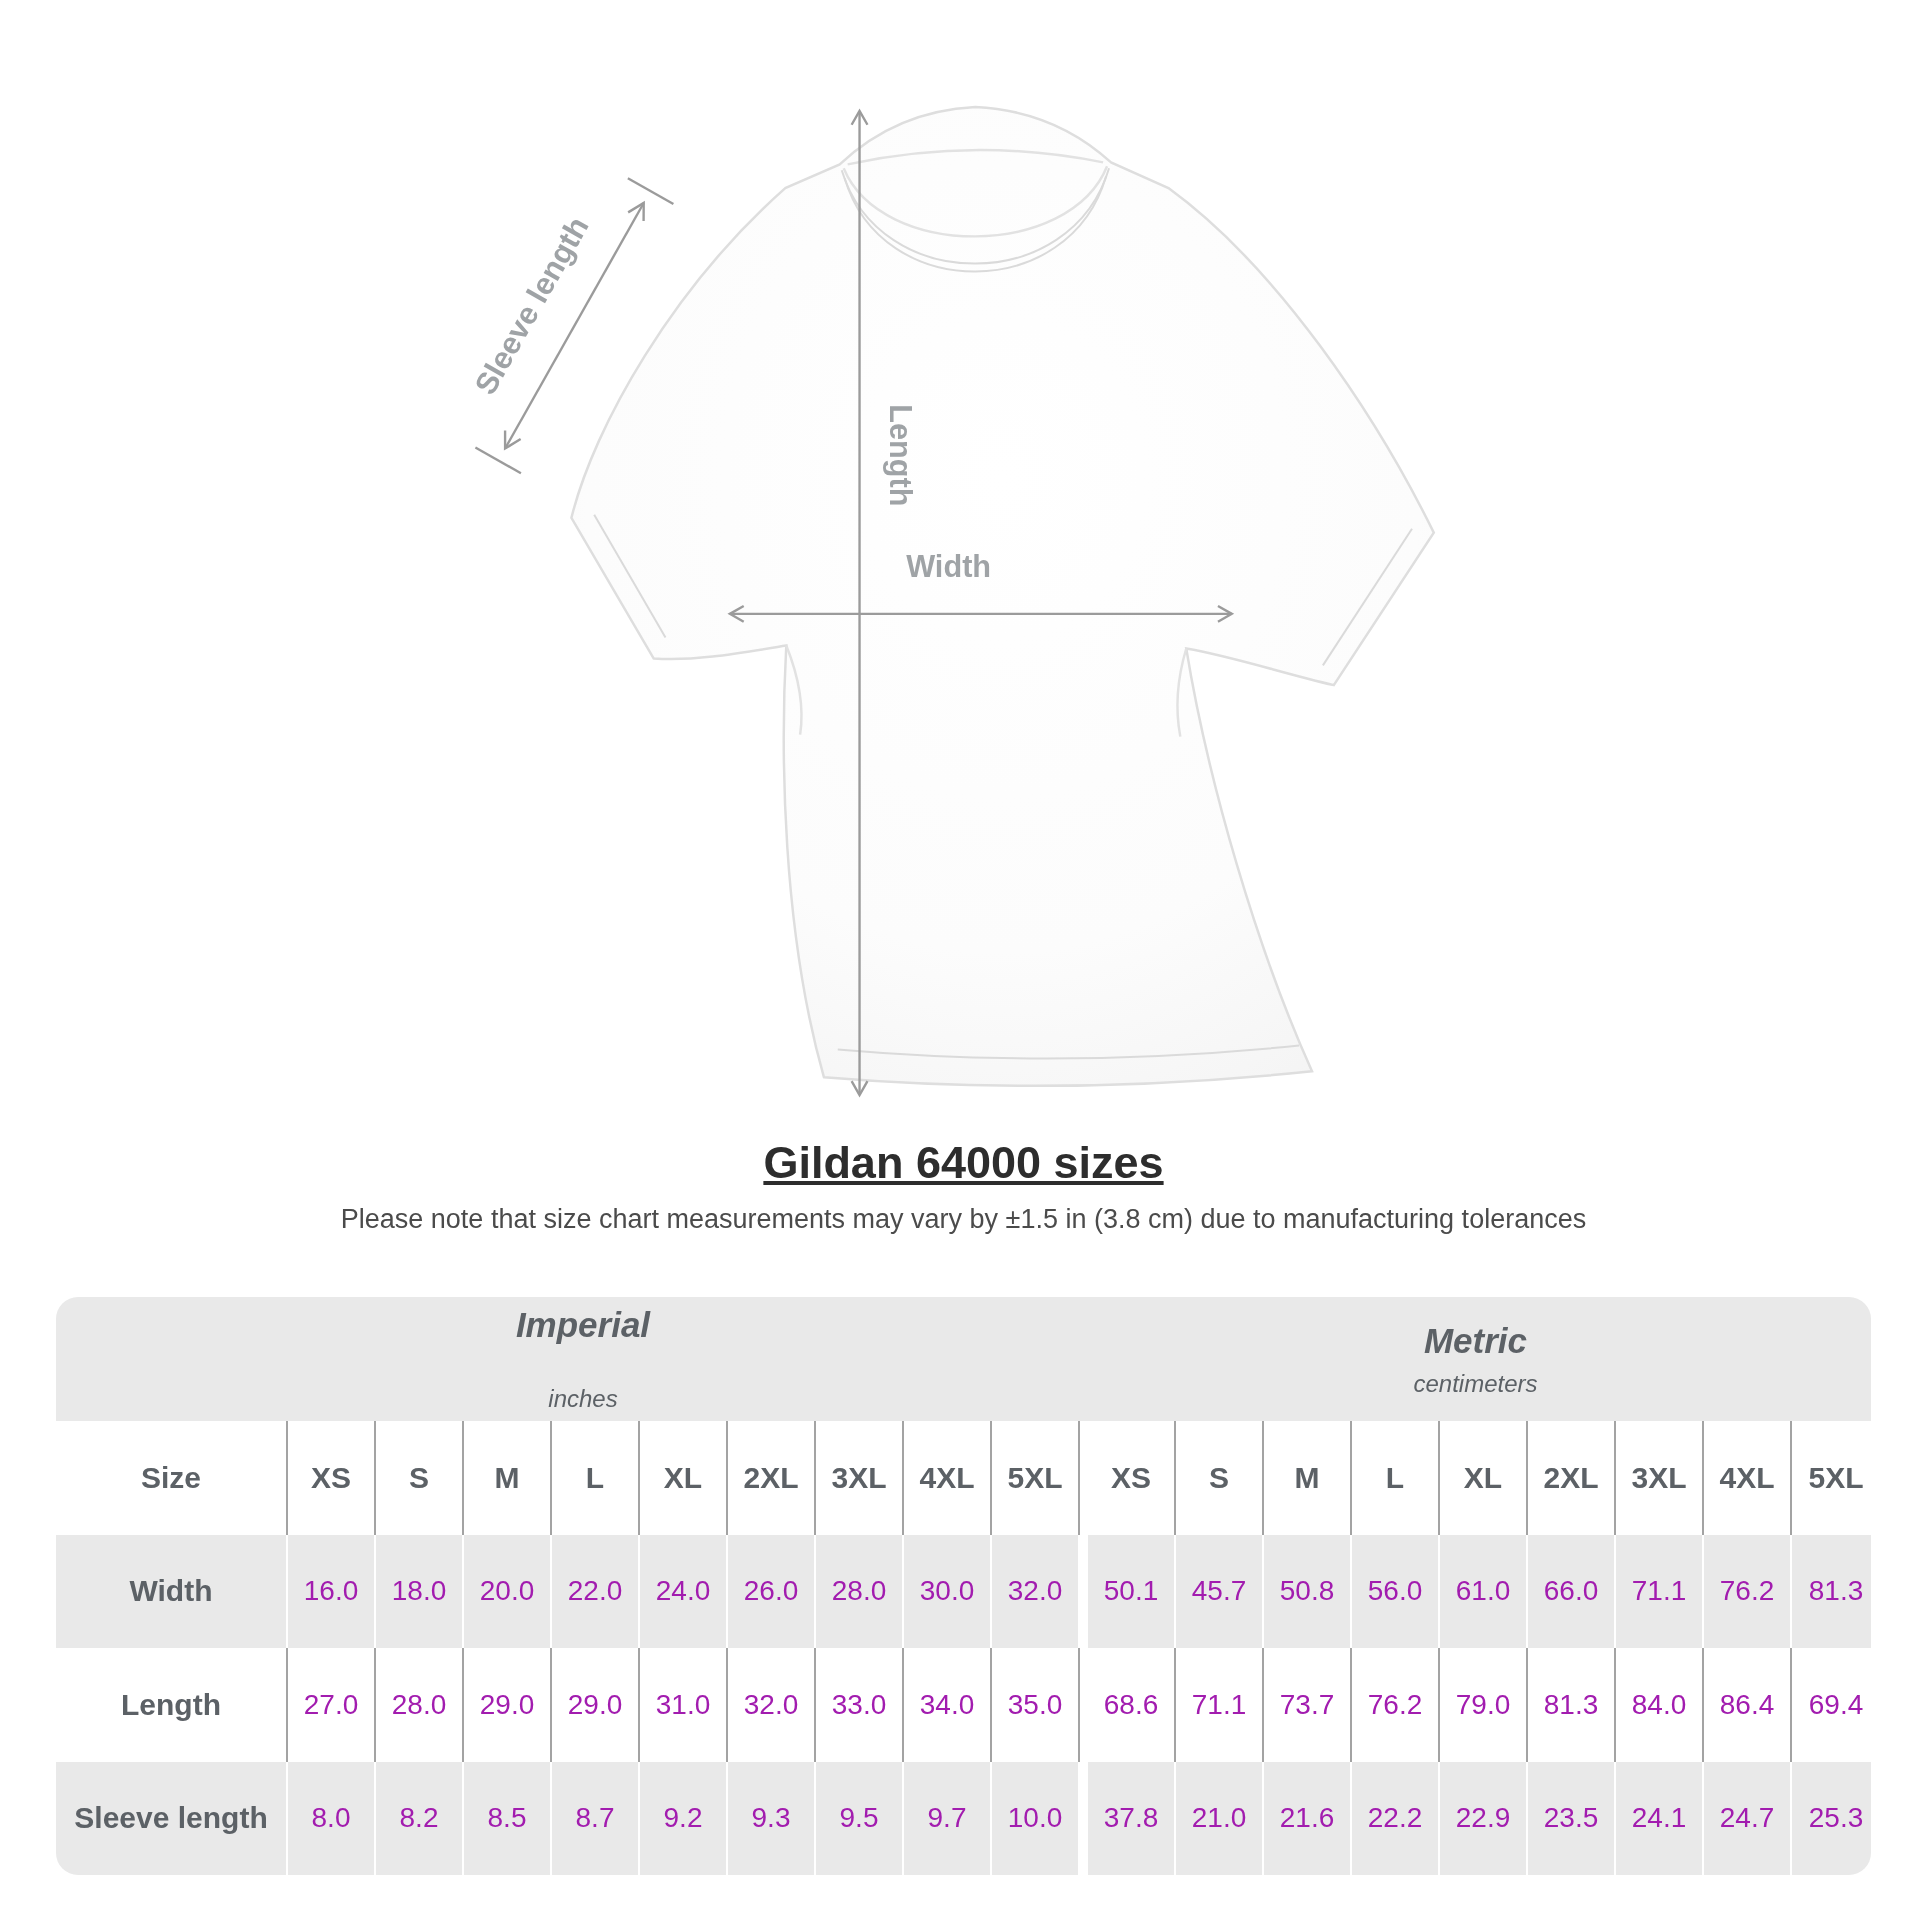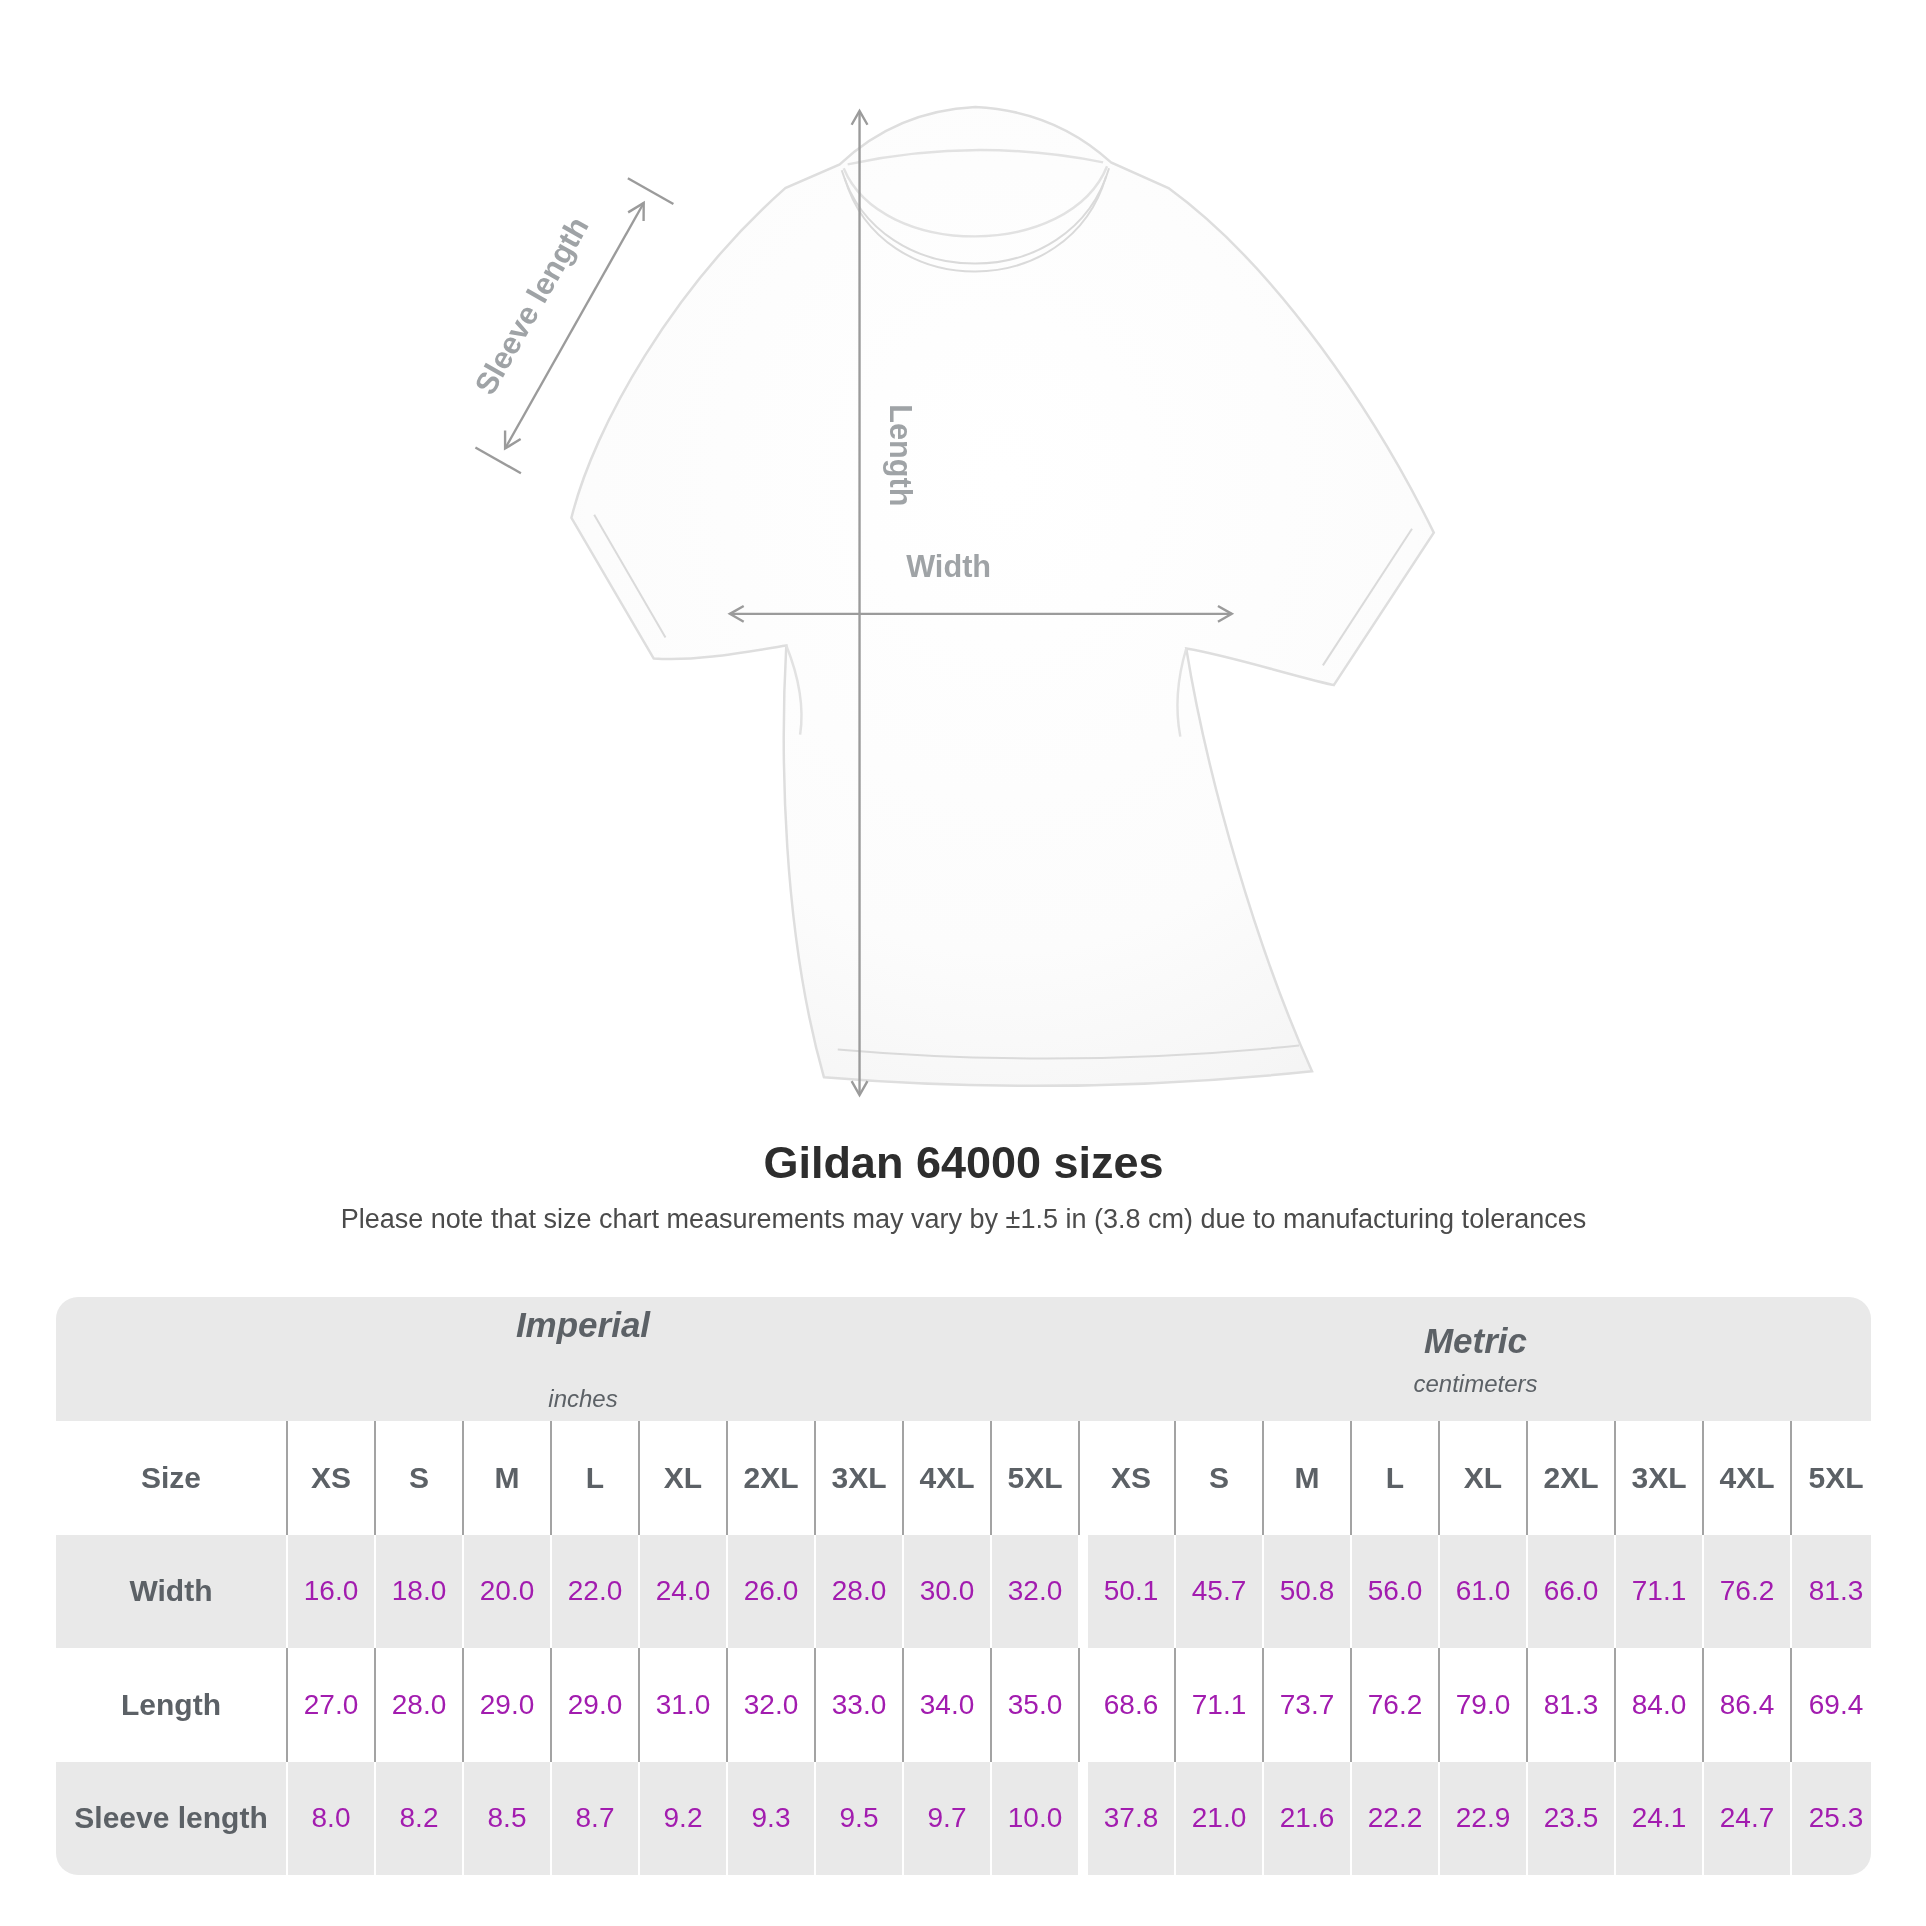--- a/index.html
+++ b/index.html
@@ -16,21 +16,21 @@
   .seam{fill:none;stroke:#e2e2e2;stroke-width:2.5;}
   .stitch{fill:none;stroke:#dadada;stroke-width:2;}
   .dim-line{fill:none;stroke:#9b9b9b;stroke-width:2.4;}
   .dim-label{
     font-family:"Liberation Sans", sans-serif;
     font-weight:bold;font-size:31px;fill:#9fa3a6;
   }
   
   .title{
     position:absolute;top:1137px;left:0;width:100%;
-    text-align:center;font-size:45px;font-weight:bold;color:#2d2d2d;
+    text-align:center;font-size:45px;font-weight:bold;color:#2d2d2d;text-decoration:underline;
   }
   .subtitle{
     position:absolute;top:1204px;left:0;width:100%;
     text-align:center;font-size:27px;color:#4b4b4b;
   }
   
   .size-table{
     position:absolute;left:56px;top:1297px;width:1815px;height:578px;
     border-radius:22px;overflow:hidden;background:#ffffff;
     display:flex;flex-direction:column;

